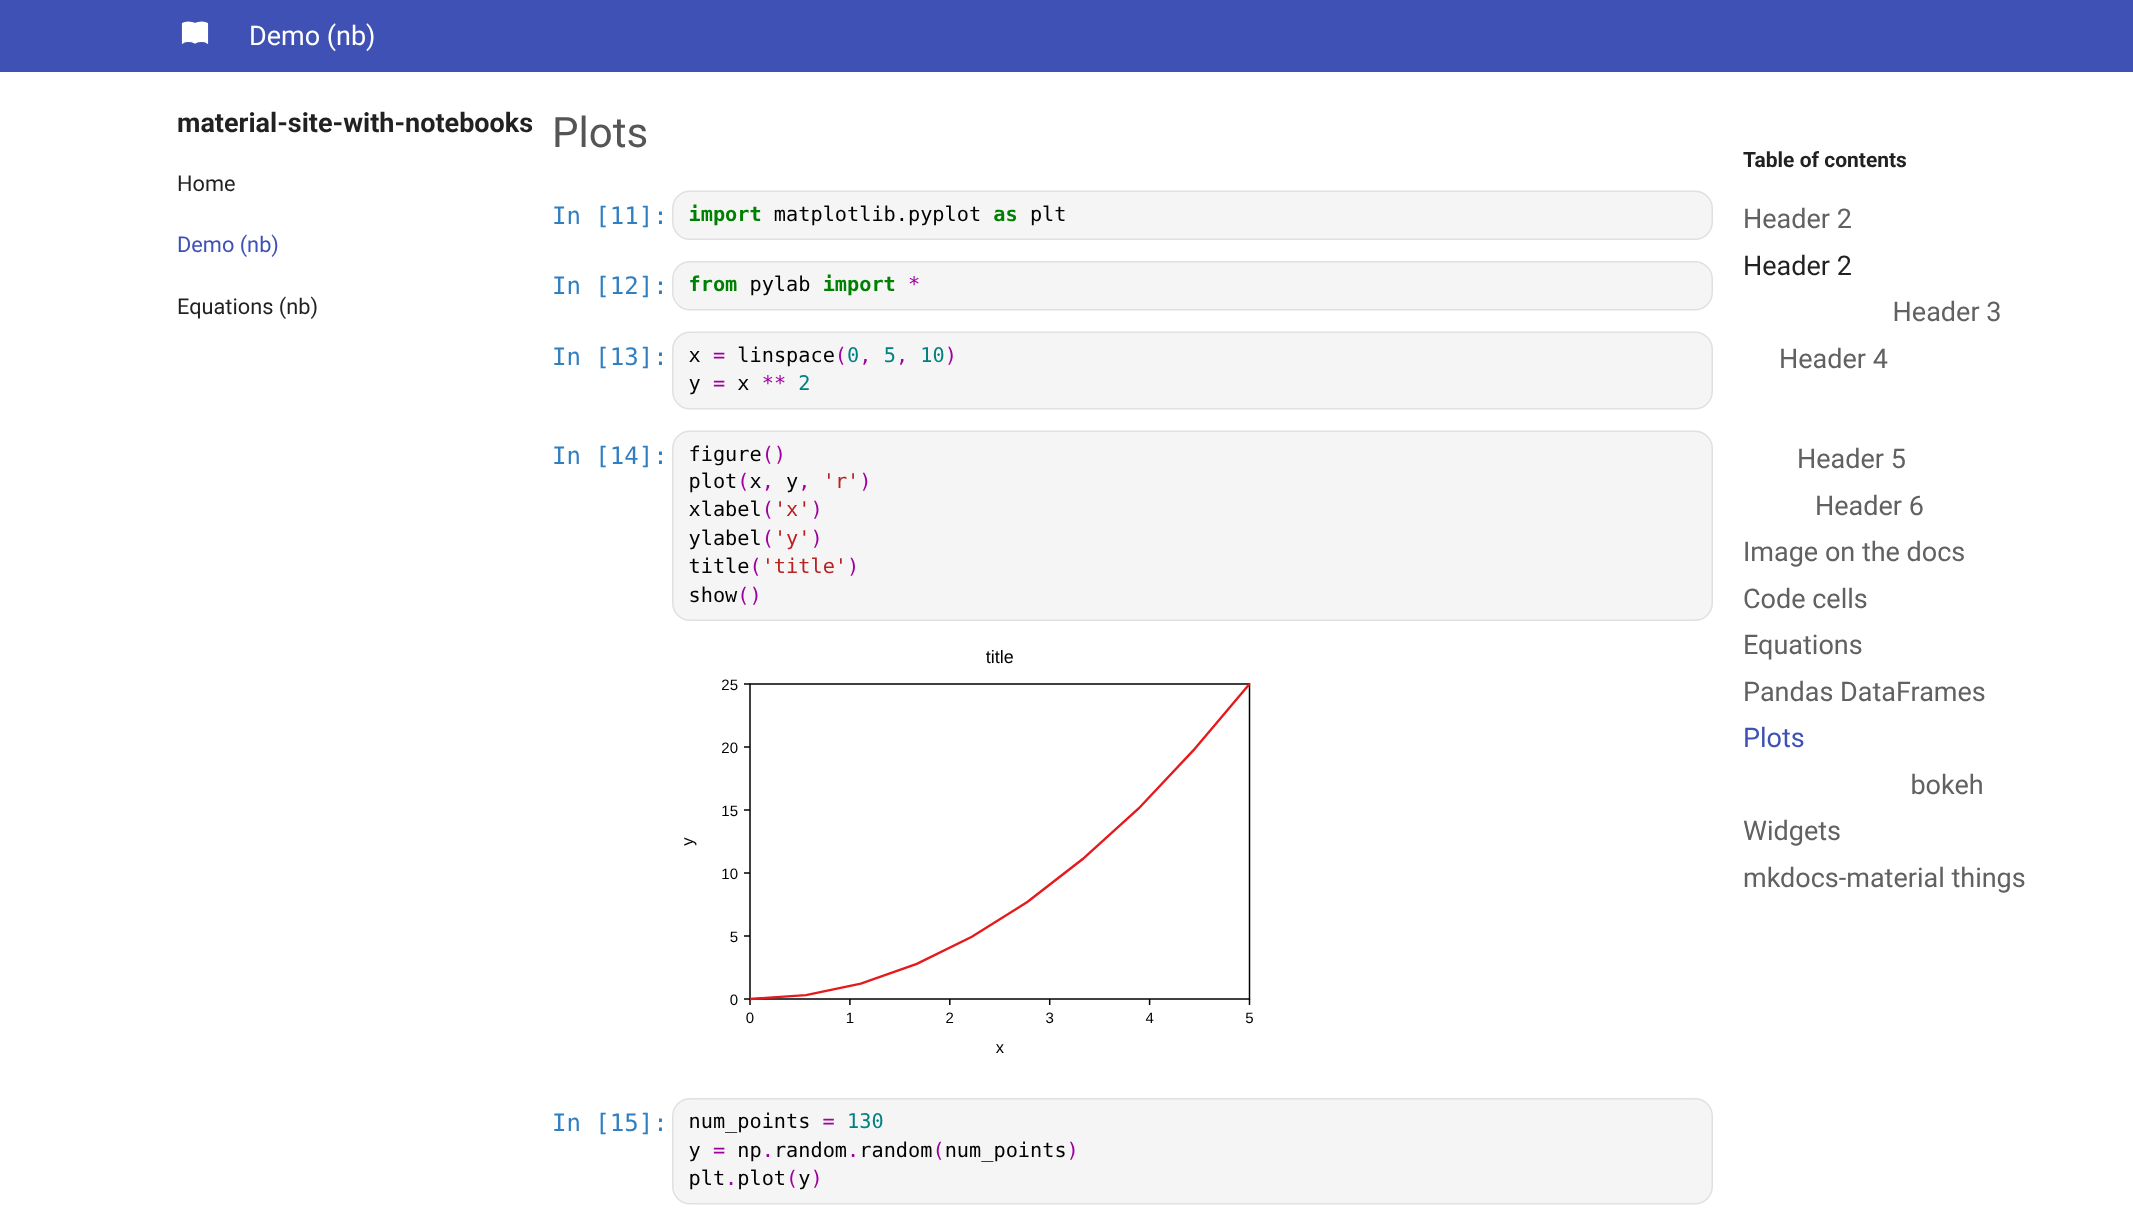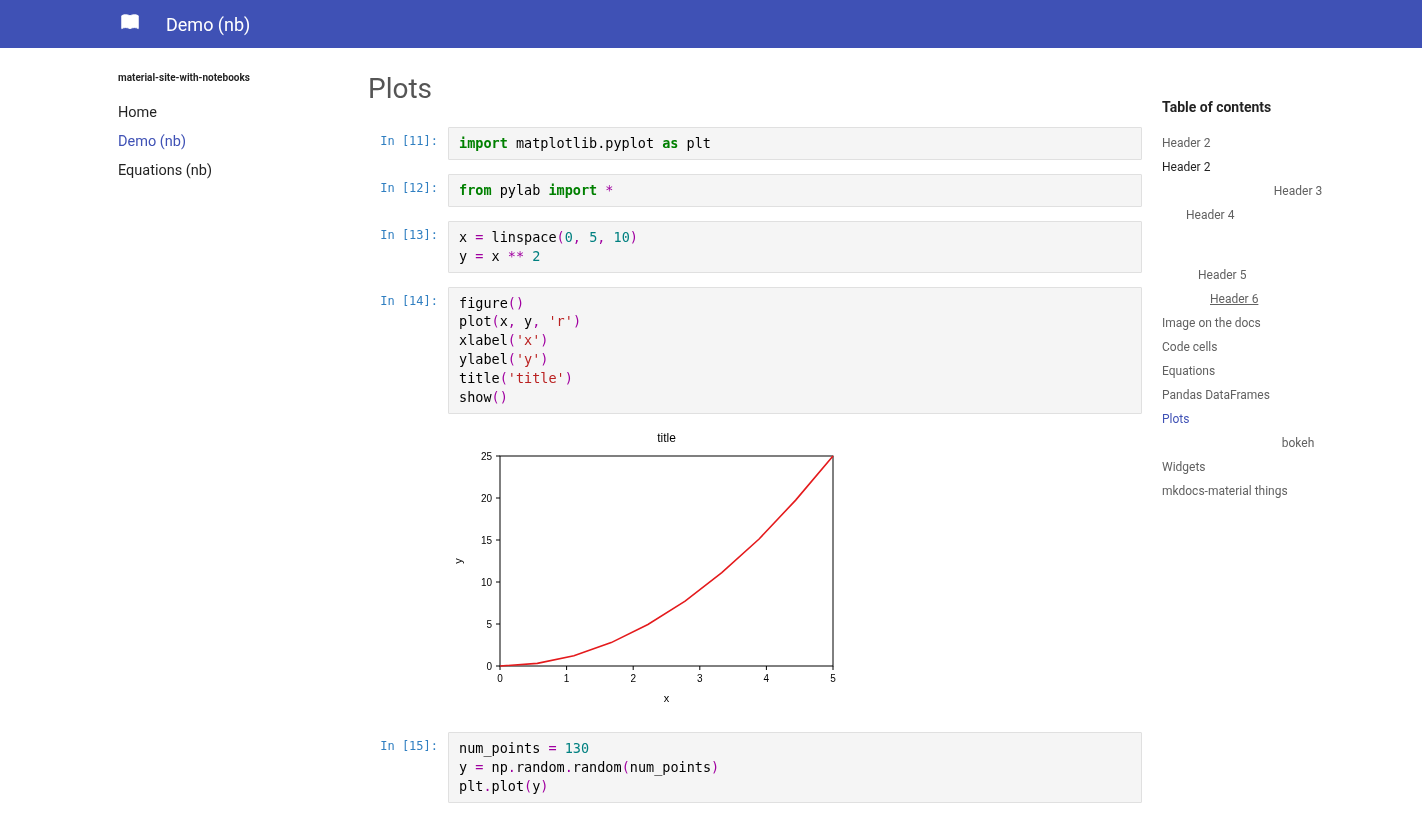--- a/index.html
+++ b/index.html
@@ -10,42 +10,42 @@
   .topbar .logo { width: 24px; height: 24px; margin-right: 24px; display:flex; align-items:center; justify-content:center; }
   .topbar .title { font-size: 18px; font-weight: 400; }
 
   
   .layout { display:flex; max-width: 1422px; margin: 0 auto; }
   .col-left  { width: 250px; flex: 0 0 250px; padding: 24px 12px 24px 0; margin-left: 118px; }
   .col-mid   { flex: 1 1 auto; padding: 24px 20px 80px 0; min-width: 0; }
   .col-right { width: 260px; flex: 0 0 260px; padding: 24px 0 24px 0; }
 
   
-  .nav-title { font-weight: 700; font-size: 10px; margin-bottom: 16px; }
-  .nav-item { display:block; font-size: 14.5px; color: rgba(0,0,0,0.87); text-decoration:none; padding: 5px 0; margin: 2px 0; }
+  .nav-title { font-weight: 700; font-size: 18px; margin-bottom: 16px; }
+  .nav-item { display:block; font-size: 14.5px; color: rgba(0,0,0,0.87); text-decoration:none; padding: 5px 0; margin: 14px 0; }
   .nav-item.active { color: #3f51b5; }
 
   
   .toc-title { font-weight: 700; font-size: 14px; margin-bottom: 16px; margin-top: 27px; }
-  .toc-item  { display:block; font-size: 12px; color: #616161; text-decoration:none; padding: 5px 0; }
+  .toc-item  { display:block; font-size: 18px; color: #616161; text-decoration:none; padding: 5px 0; }
   .toc-item.strong { color: rgba(0,0,0,0.87); }
   .toc-item.active { color: #3f51b5; }
   .indent-1 { padding-left: 12px; text-align: center; }
   .indent-2 { padding-left: 24px; }
   .indent-3 { padding-left: 36px; margin-top: 36px; }
-  .indent-4 { padding-left: 48px; text-decoration: underline; }
+  .indent-4 { padding-left: 48px; }
 
   
   h1.page-title { font-size: 28px; font-weight: 400; color: #555; margin-bottom: 22px; }
 
   .cell { display:flex; margin-bottom: 14px; align-items: flex-start; }
-  .prompt { width: 80px; flex: 0 0 80px; text-align: right; padding: 7px 10px 0 0; font-family: "Menlo","Consolas",monospace; font-size: 12px; white-space: nowrap; }
+  .prompt { width: 80px; flex: 0 0 80px; text-align: left; padding: 7px 10px 0 0; font-family: "Menlo","Consolas",monospace; font-size: 16px; white-space: nowrap; }
   .prompt.in  { color: #307fc1; }
   .prompt.out { color: #bf5b3d; }
-  .code-box { flex: 1 1 auto; background: #f5f5f5; border: 1px solid #e0e0e0; border-radius: 1px; padding: 6px 10px; font-family: "Menlo","Consolas",monospace; font-size: 13.5px; line-height: 1.4; white-space: pre; overflow-x: auto; }
+  .code-box { flex: 1 1 auto; background: #f5f5f5; border: 1px solid #e0e0e0; border-radius: 12px; padding: 6px 10px; font-family: "Menlo","Consolas",monospace; font-size: 13.5px; line-height: 1.4; white-space: pre; overflow-x: auto; }
   .out-text { flex: 1 1 auto; font-family: "Menlo","Consolas",monospace; font-size: 13.5px; padding: 2px 0 0 0; }
 
   
   .k  { color: #008000; font-weight: bold; }   
   .o  { color: #a000a0; }                       
   .n  { color: #000; }                          
   .m  { color: #008080; }                       
   .s  { color: #ba2121; }                       
 
   

